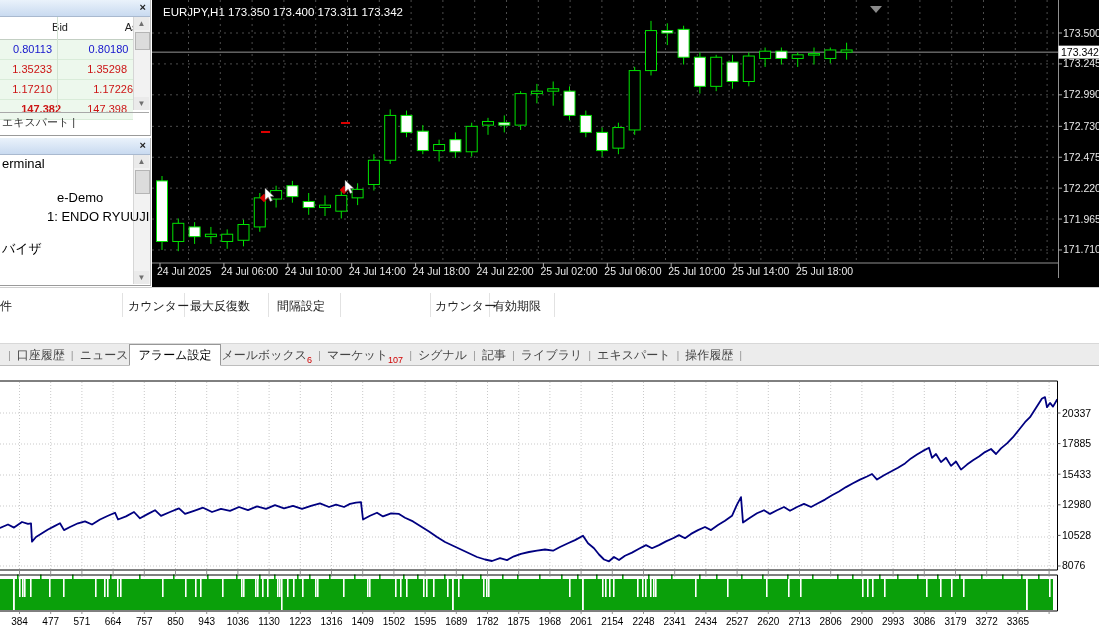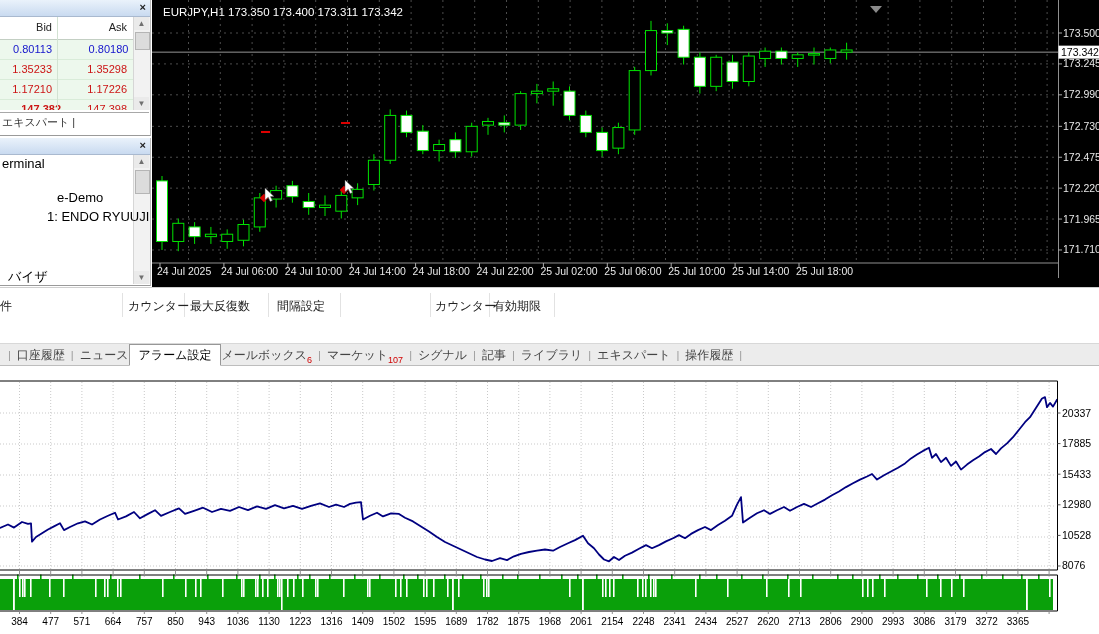--- a/index.html
+++ b/index.html
@@ -3,22 +3,22 @@
 <meta charset="utf-8">
 <style>
   html,body{margin:0;padding:0;background:#ffffff;}
   #app{position:relative;width:1099px;height:634px;background:#ffffff;overflow:hidden;
        font-family:"Liberation Sans","DejaVu Sans",sans-serif;font-size:11px;color:#111;}
   .panel{position:absolute;left:0;width:150px;background:#fff;border-right:1px solid #b9b9b9;border-bottom:1px solid #9a9a9a;}
   .panel-title{position:absolute;left:0;top:0;right:0;height:16px;
      background:linear-gradient(#eaf2fb,#c9daf0);border-bottom:1px solid #a9b9cf;}
   .close-x{position:absolute;right:4px;top:1px;font-size:11px;font-weight:bold;color:#222;cursor:default;line-height:13px;}
   .mw-header{position:absolute;left:0;top:17px;width:133px;height:22px;background:#fff;border-bottom:1px solid #c3cfc3;}
-  .mw-h{position:absolute;top:4px;text-align:right;color:#222;}
-  .mw-rows{position:absolute;left:0;top:40px;width:133px;height:70px;overflow:hidden;}
+  .mw-h{position:absolute;top:4px;text-align:right;color:#222;padding-left:16px;}
+  .mw-rows{position:absolute;left:0;top:40px;width:133px;height:80px;overflow:hidden;}
   .mw-row{position:relative;height:19px;background:#edf8ed;border-bottom:1px solid #d9ecd9;}
   .mw-cell{position:absolute;top:3px;text-align:right;}
   .vline{position:absolute;background:#d2e2d2;width:1px;}
   .scroll{position:absolute;width:16px;background:#f2f2f2;border-left:1px solid #d6d6d6;}
   .scroll-btn{position:absolute;left:0;width:15px;height:13px;color:#707070;font-size:8px;text-align:center;line-height:13px;background:#eaeaea;}
   .thumb{position:absolute;left:1px;width:13px;background:#dcdcdc;border:1px solid #b5b5b5;}
   .mw-div{position:absolute;left:0;width:149px;height:1px;background:#a8a8a8;}
   .mw-tab{position:absolute;left:2px;top:115px;color:#333;font-size:11px;white-space:nowrap;}
   .nav-item{position:absolute;color:#000;font-size:13px;white-space:nowrap;}
   .mid-band{position:absolute;left:0;top:287px;width:1099px;height:56px;background:#ffffff;border-top:1px solid #cfcfcf;}
@@ -51,21 +51,21 @@
         <div class="mw-row">
           <span class="mw-cell" style="left: 0px; width: 52px; color: rgb(20, 20, 204);">0.80113</span>
           <span class="mw-cell" style="left: 74px; width: 69px; color: rgb(20, 20, 204); text-align: center;">0.80180</span>
         </div>
         <div class="mw-row">
           <span class="mw-cell" style="left: 0px; width: 52px; color: rgb(204, 20, 20);">1.35233</span>
           <span class="mw-cell" style="left: 58px; width: 69px; color: rgb(204, 20, 20);">1.35298</span>
         </div>
         <div class="mw-row">
           <span class="mw-cell" style="left: 0px; width: 52px; color: rgb(204, 20, 20);">1.17210</span>
-          <span class="mw-cell" style="left: 58px; width: 69px; color: rgb(204, 20, 20);">1.17226</span>
+          <span class="mw-cell" style="left: 64px; width: 69px; color: rgb(204, 20, 20);">1.17226</span>
         </div>
         <div class="mw-row">
           <span class="mw-cell" style="left: 9px; width: 52px; color: rgb(204, 20, 20); font-weight: bold;">147.382</span>
           <span class="mw-cell" style="left: 58px; width: 69px; color: rgb(204, 20, 20);">147.398</span>
         </div>
       </div>
     <div class="vline" style="left:57px;top:17px;height:93px;"></div>
     <div class="scroll" style="left:133px;top:17px;height:93px;">
       <div class="scroll-btn" style="top:0;">▲</div>
       <div class="thumb" style="top:15px;height:16px;"></div>
@@ -82,21 +82,21 @@
     <div class="scroll" style="left:133px;top:17px;height:129px;">
       <div class="scroll-btn" style="top:0;">▲</div>
       <div class="thumb" style="top:15px;height:22px;"></div>
       <div class="scroll-btn" style="bottom:0;">▼</div>
     </div>
   </div>
   <div id="nav-items">
       <span class="nav-item" style="left: 2px; top: 156px;">erminal</span>
       <span class="nav-item" style="left: 57px; top: 190px;">e-Demo</span>
       <span class="nav-item" style="left: 47px; top: 209px;">1: ENDO RYUUJI</span>
-      <span class="nav-item" style="left: 8px; top: 240px; margin-top: 28px;">バイザ</span>
+      <span class="nav-item" style="left: 2px; top: 240px;">バイザ</span>
     </div>
 
   <svg id="candle-svg" viewBox="152 0 947 287" style="position:absolute;left:152px;top:0;width:947px;height:287px;background:#000;">
       <line x1="188.5" y1="0" x2="188.5" y2="263" stroke="#4c4c4c" stroke-width="1" stroke-dasharray="2,4"></line>
       <line x1="220.3" y1="0" x2="220.3" y2="263" stroke="#4c4c4c" stroke-width="1" stroke-dasharray="2,4"></line>
       <line x1="252.10000000000002" y1="0" x2="252.10000000000002" y2="263" stroke="#4c4c4c" stroke-width="1" stroke-dasharray="2,4"></line>
       <line x1="283.90000000000003" y1="0" x2="283.90000000000003" y2="263" stroke="#4c4c4c" stroke-width="1" stroke-dasharray="2,4"></line>
       <line x1="315.70000000000005" y1="0" x2="315.70000000000005" y2="263" stroke="#4c4c4c" stroke-width="1" stroke-dasharray="2,4"></line>
       <line x1="347.50000000000006" y1="0" x2="347.50000000000006" y2="263" stroke="#4c4c4c" stroke-width="1" stroke-dasharray="2,4"></line>
       <line x1="379.30000000000007" y1="0" x2="379.30000000000007" y2="263" stroke="#4c4c4c" stroke-width="1" stroke-dasharray="2,4"></line>

